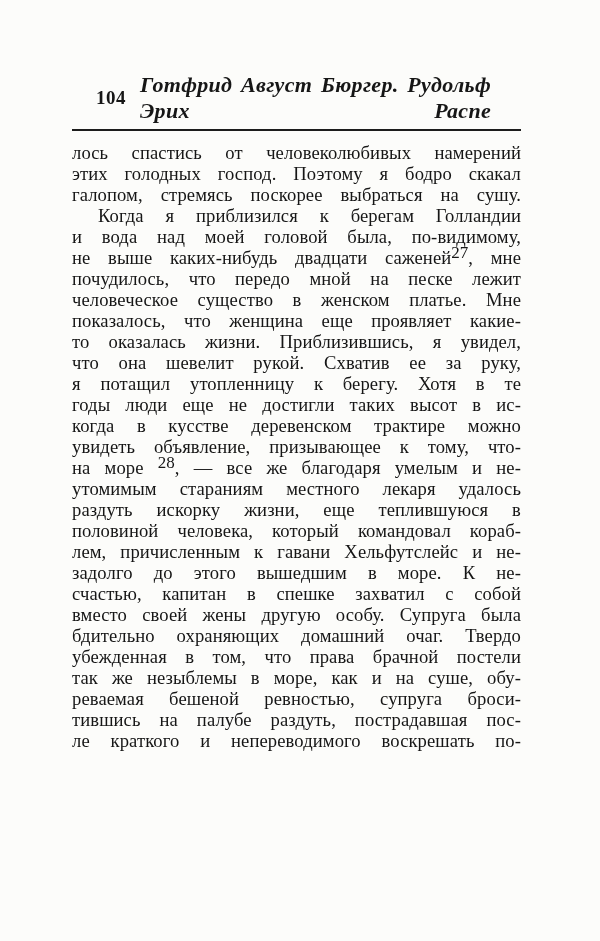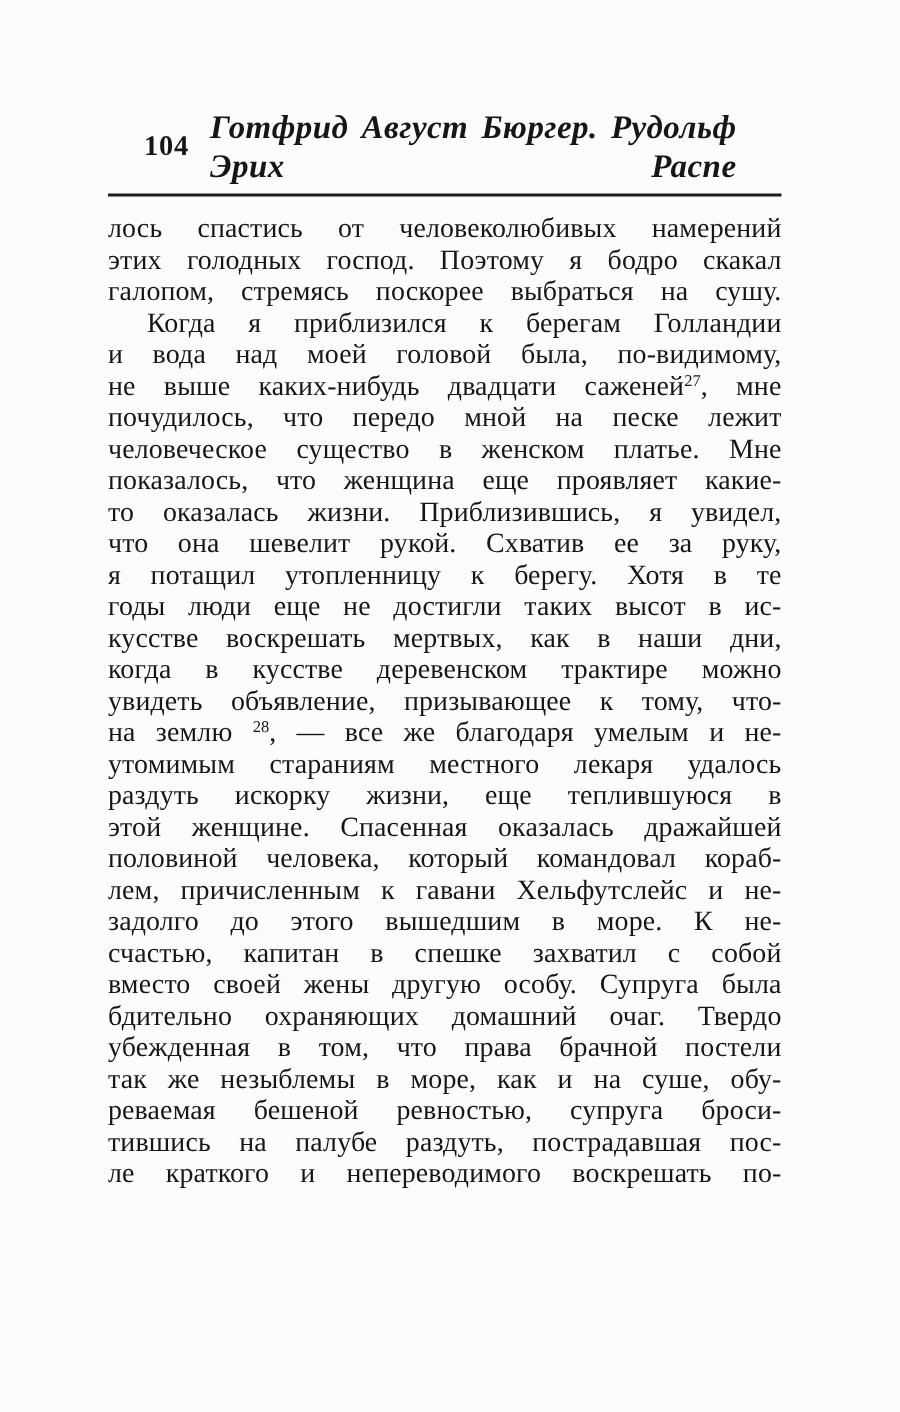--- a/index.html
+++ b/index.html
@@ -64,21 +64,21 @@
     overflow: visible;
     white-space: normal;
   }
   .line.indent {
     padding-left: 26px;
   }
   .it {
     font-style: italic;
   }
   sup.fnref {
-    font-size: 11px;
+    font-size: 17px;
     line-height: 0;
     vertical-align: 6px;
     letter-spacing: 0;
   }
 </style>
 </head>
 <body>
 
 <div class="page">
   <div class="content">
@@ -94,27 +94,25 @@
         <div class="line indent"><span class="rm">Когда я приблизился к берегам Голландии</span></div>
         <div class="line"><span class="rm">и вода над моей головой была, по-видимому,</span></div>
         <div class="line"><span class="rm">не выше каких-нибудь двадцати саженей</span><sup class="fnref">27</sup><span class="rm">, мне</span></div>
         <div class="line"><span class="rm">почудилось, что передо мной на песке лежит</span></div>
         <div class="line"><span class="rm">человеческое существо в женском платье. Мне</span></div>
         <div class="line"><span class="rm">показалось, что женщина еще проявляет какие-</span></div>
         <div class="line"><span class="rm">то оказалась жизни. Приблизившись, я увидел,</span></div>
         <div class="line"><span class="rm">что она шевелит рукой. Схватив ее за руку,</span></div>
         <div class="line"><span class="rm">я потащил утопленницу к берегу. Хотя в те</span></div>
         <div class="line"><span class="rm">годы люди еще не достигли таких высот в ис-</span></div>
-        <div class="line"><span class="rm">кусстве воскрешать мертвых, как в наши дни,</span></div>
         <div class="line"><span class="rm">когда в кусстве деревенском трактире можно</span></div>
         <div class="line"><span class="rm">увидеть объявление, призывающее к тому, что-</span></div>
-        <div class="line"><span class="rm">на землю </span><sup class="fnref">28</sup><span class="rm">, — все же благодаря умелым и не-</span></div>
+        <div class="line"><span class="rm">на море </span><sup class="fnref">28</sup><span class="rm">, — все же благодаря умелым и не-</span></div>
         <div class="line"><span class="rm">утомимым стараниям местного лекаря удалось</span></div>
         <div class="line"><span class="rm">раздуть искорку жизни, еще теплившуюся в</span></div>
-        <div class="line"><span class="rm">этой женщине. Спасенная оказалась дражайшей</span></div>
         <div class="line"><span class="rm">половиной человека, который командовал кораб-</span></div>
         <div class="line"><span class="rm">лем, причисленным к гавани Хельфутслейс и не-</span></div>
         <div class="line"><span class="rm">задолго до этого вышедшим в море. К не-</span></div>
         <div class="line"><span class="rm">счастью, капитан в спешке захватил с собой</span></div>
         <div class="line"><span class="rm">вместо своей жены другую особу. Супруга была</span></div>
         <div class="line"><span class="rm">бдительно охраняющих домашний очаг. Твердо</span></div>
         <div class="line"><span class="rm">убежденная в том, что права брачной постели</span></div>
         <div class="line"><span class="rm">так же незыблемы в море, как и на суше, обу-</span></div>
         <div class="line"><span class="rm">реваемая бешеной ревностью, супруга броси-</span></div>
         <div class="line"><span class="rm">тившись на палубе раздуть, пострадавшая пос-</span></div>

